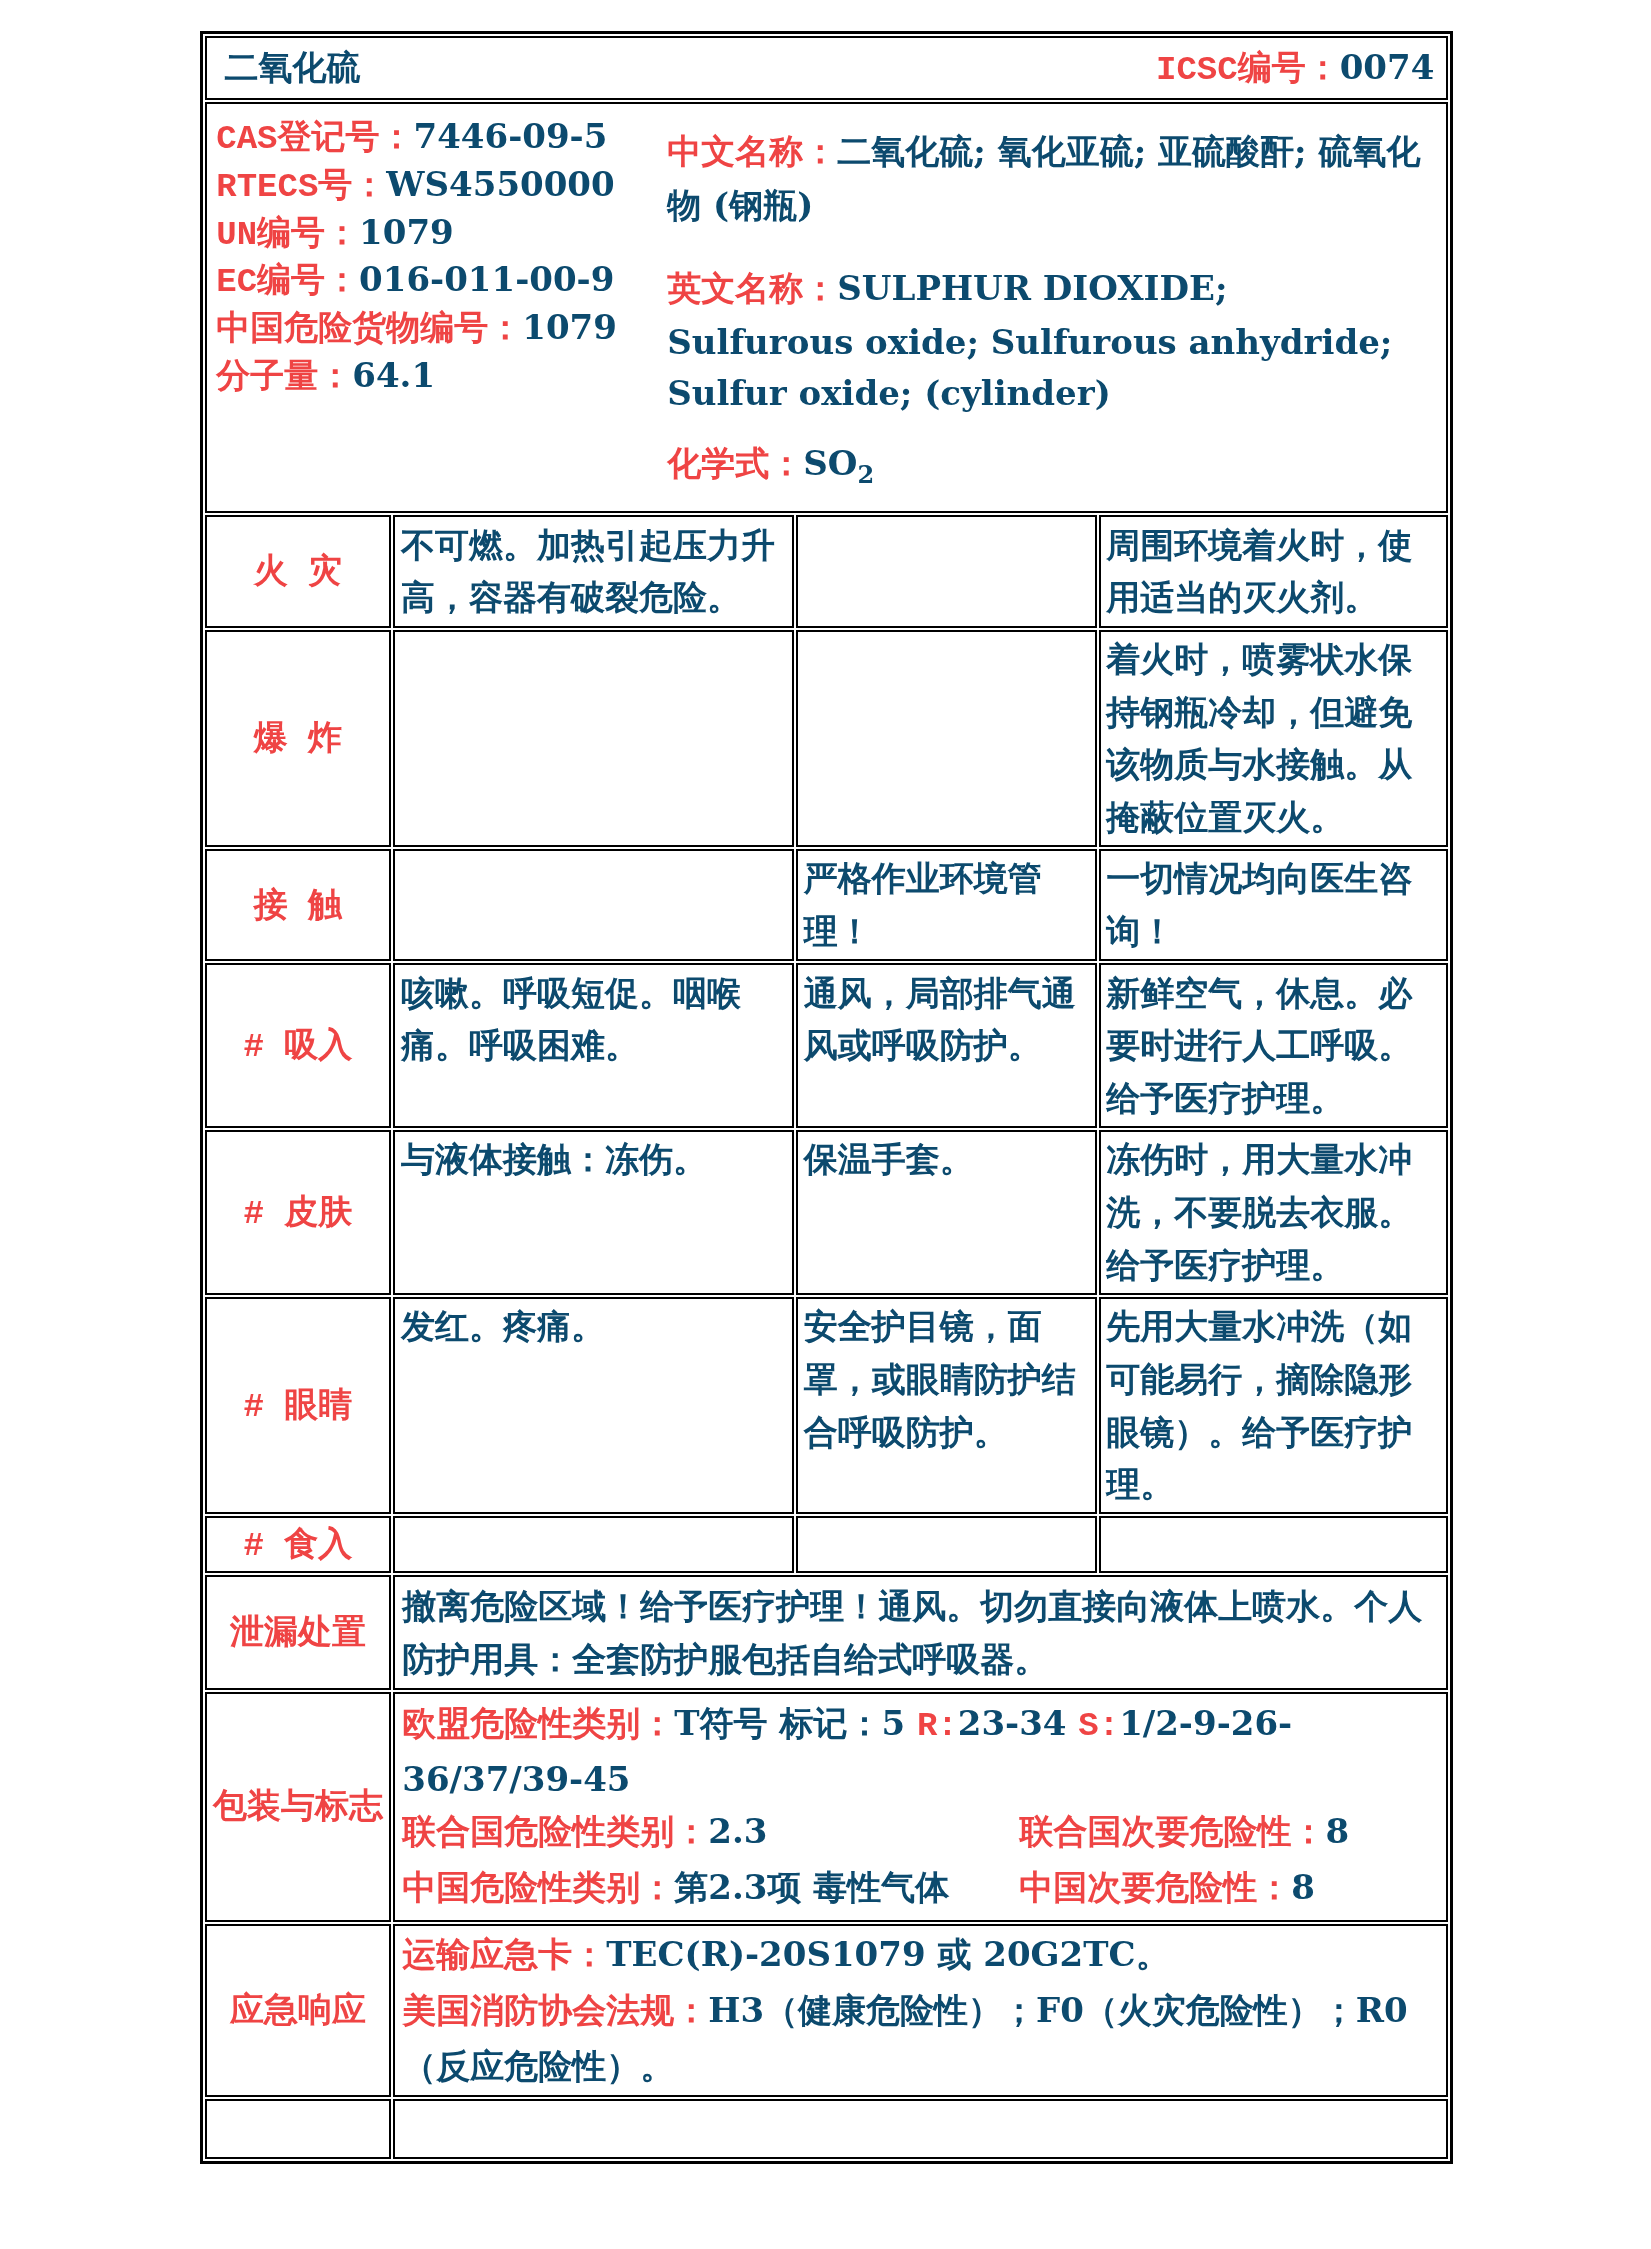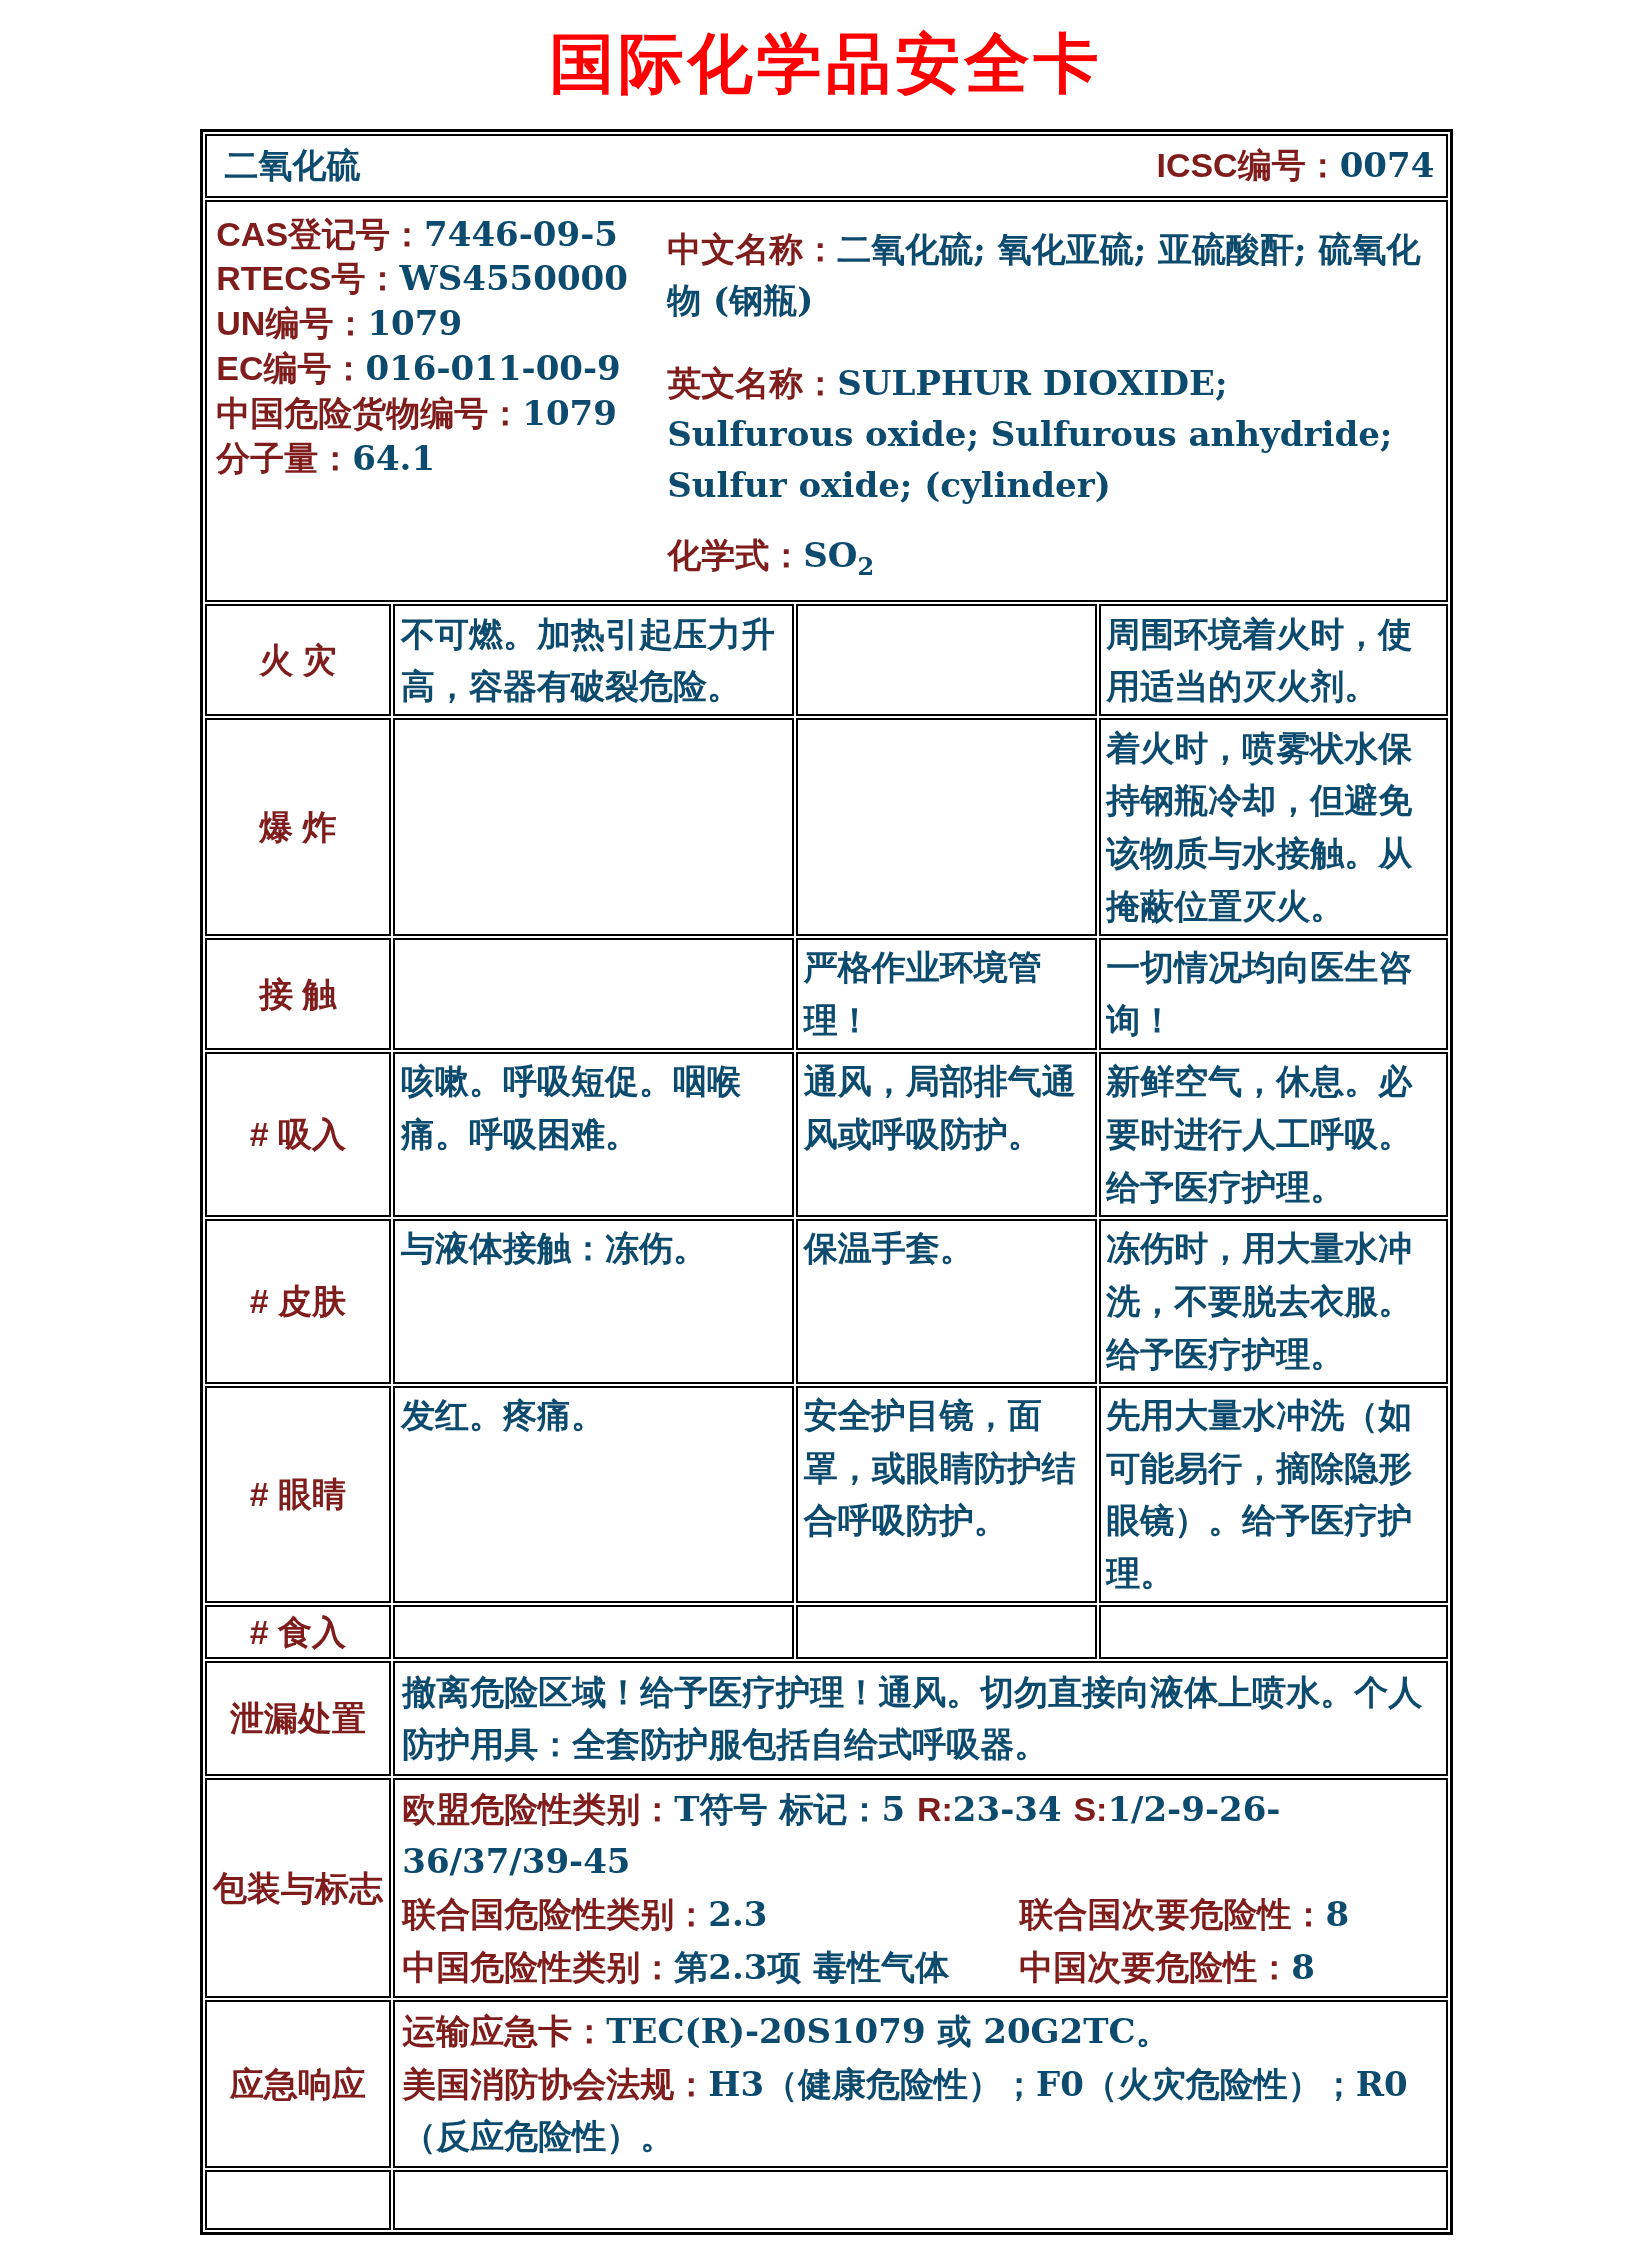--- a/index.html
+++ b/index.html
@@ -14,22 +14,22 @@
     font-weight:bold;font-size:65px;line-height:1.05;color:#ff0000;letter-spacing:4.2px;
   }
   
   #card{
     width:1253px;margin:31px auto 0;
     border:3.5px solid #000;border-collapse:separate;border-spacing:2.8px;
     table-layout:fixed;background:#fff;
   }
   #card td{border:2.1px solid #000;background:#fff;}
   .lbl{
-    font-family:Liberation Sans, sans-serif;
-    font-weight:bold;color:#7f1d1d;
+    font-family:Liberation Mono, monospace;
+    font-weight:bold;color:#ef4444;
   }
   .val{font-family:"DejaVu Serif","Liberation Serif",serif;color:#0c4a6e;font-weight:bold;}
   
   .head-cell{height:60px;vertical-align:middle;padding:0 11.2px 0 18px;font-size:34px;}
   .head-flex{display:flex;justify-content:space-between;align-items:center;}
   
   .info-cell{height:268px;vertical-align:top;padding:9.8px 9.8px 7px 9.8px;font-size:34px;}
   .info-flex{display:flex;width:100%;}
   #id-block{width:36%;line-height:1.32;}
   .id-line{white-space:nowrap;}
@@ -45,21 +45,20 @@
   
   .section-content-cell{vertical-align:middle;text-align:left;font-size:34px;line-height:1.55;padding:2.8px 7px;}
   .gap-lg{display:inline-block;width:252px;}
   .gap-sm{display:inline-block;width:70px;}
 </style>
 </head>
 <body>
 
 <div id="page">
 
-  <h1 id="page-title">国际化学品安全卡</h1>
 
   <table id="card">
     <colgroup>
       <col style="width:15.1%">
       <col style="width:32.4%">
       <col style="width:24.3%">
       <col style="width:28.2%">
     </colgroup>
     <tbody>
       <tr>

